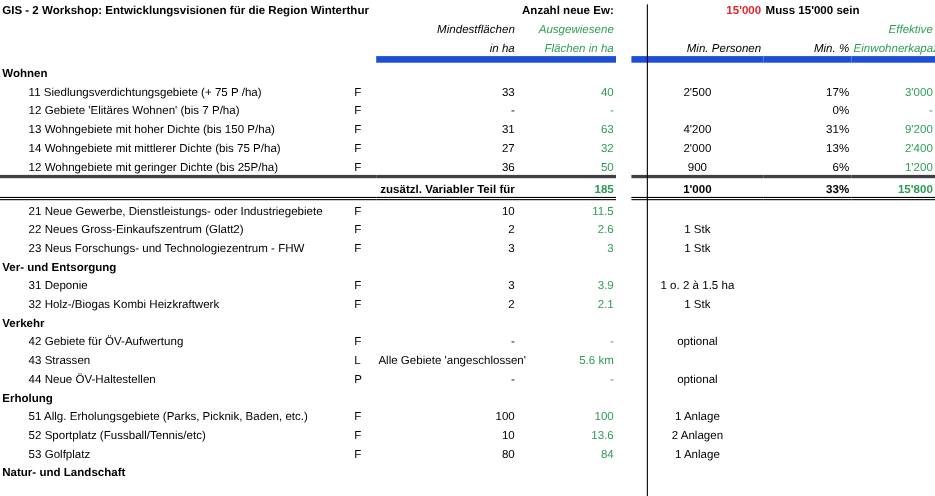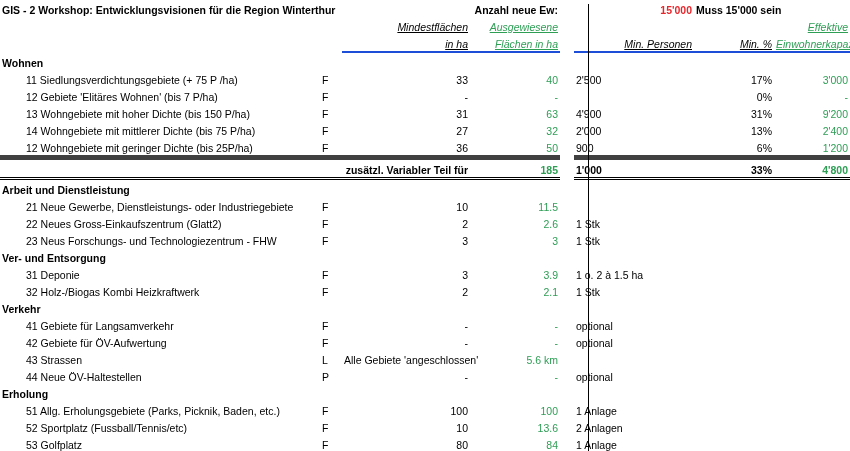--- a/index.html
+++ b/index.html
@@ -37,49 +37,49 @@
   col.c-label   { width: 320px; }
   col.c-type    { width: 22px; }
   col.c-min     { width: 128px; }
   col.c-aus     { width: 90px; }
   col.c-sep     { width: 14px; }
   col.c-pers    { width: 120px; }
   col.c-proz    { width: 80px; }
   col.c-eff     { width: 76px; }
 
   .bold { font-weight: bold; }
-  .ital { font-style: italic; text-decoration: underline; }
+  .ital { font-style: italic; }
   .green { color: #2e9e55; }
   .red { color: #e8272c; margin-top: 46px; }
   .right { text-align: right; }
-  .center { text-align: left; }
+  .center { text-align: center; }
   .left { text-align: left; }
 
   .hdr-row td { height: 16px; }
   .title-cell { font-weight: bold; font-size: 10.5px; }
 
   .grp { font-weight: bold; }
   .indent { padding-left: 26px !important; }
 
   
   #divider {
     position: absolute;
     left: 588px;
     top: 4px;
     width: 0;
     height: 447px;
     border-left: 1.4px solid #000000;
   }
 
   td.sumcell {
-    border-top: 5px solid #404040;
+    border-top: 3px solid #404040;
     border-bottom: 3px double #000000;
   }
   td.hdrline {
-    border-bottom: 2px solid #1d4ed8;
+    border-bottom: 6px solid #1d4ed8;
   }
 </style>
 </head>
 <body>
 
 <div id="sheet">
   <div id="divider"></div>
 
   <table class="grid">
     <colgroup>
@@ -143,21 +143,21 @@
           <td class="center"></td>
           <td class="right">0%</td>
           <td class="right green">-</td>
         </tr>
         <tr>
           <td class="indent">13 Wohngebiete mit hoher Dichte (bis 150 P/ha)</td>
           <td class="left">F</td>
           <td class="right">31</td>
           <td class="right green">63</td>
           <td></td>
-          <td class="center">4'900</td>
+          <td class="center">4'200</td>
           <td class="right">31%</td>
           <td class="right green">9'200</td>
         </tr>
         <tr>
           <td class="indent">14 Wohngebiete mit mittlerer Dichte (bis 75 P/ha)</td>
           <td class="left">F</td>
           <td class="right">27</td>
           <td class="right green">32</td>
           <td></td>
           <td class="center">2'000</td>
@@ -175,24 +175,21 @@
           <td class="right green">1'200</td>
         </tr>
         <tr>
           <td class="sumcell"></td>
           <td class="sumcell"></td>
           <td class="sumcell bold right">zusätzl. Variabler Teil für</td>
           <td class="sumcell bold right green">185</td>
           <td></td>
           <td class="sumcell bold center">1'000</td>
           <td class="sumcell bold right">33%</td>
-          <td class="sumcell bold right green">4'800</td>
-        </tr>
-        <tr>
-          <td class="grp" colspan="8">Arbeit und Dienstleistung</td>
+          <td class="sumcell bold right green">15'800</td>
         </tr>
         <tr>
           <td class="indent">21 Neue Gewerbe, Dienstleistungs- oder Industriegebiete</td>
           <td class="left">F</td>
           <td class="right">10</td>
           <td class="right green">11.5</td>
           <td></td>
           <td class="center"></td>
           <td class="right"></td>
           <td class="right green"></td>
@@ -235,30 +232,20 @@
           <td class="left">F</td>
           <td class="right">2</td>
           <td class="right green">2.1</td>
           <td></td>
           <td class="center">1 Stk</td>
           <td class="right"></td>
           <td class="right green"></td>
         </tr>
         <tr>
           <td class="grp" colspan="8">Verkehr</td>
-        </tr>
-        <tr>
-          <td class="indent">41 Gebiete für Langsamverkehr</td>
-          <td class="left">F</td>
-          <td class="right">-</td>
-          <td class="right green">-</td>
-          <td></td>
-          <td class="center">optional</td>
-          <td class="right"></td>
-          <td class="right green"></td>
         </tr>
         <tr>
           <td class="indent">42 Gebiete für ÖV-Aufwertung</td>
           <td class="left">F</td>
           <td class="right">-</td>
           <td class="right green">-</td>
           <td></td>
           <td class="center">optional</td>
           <td class="right"></td>
           <td class="right green"></td>

